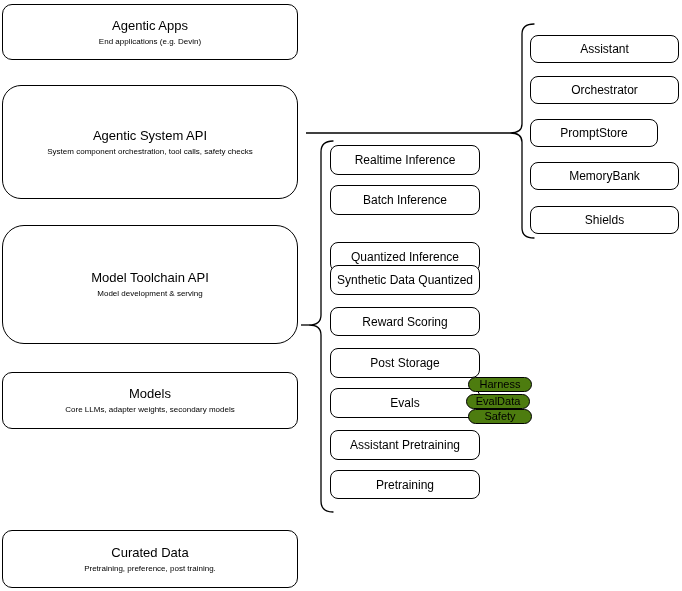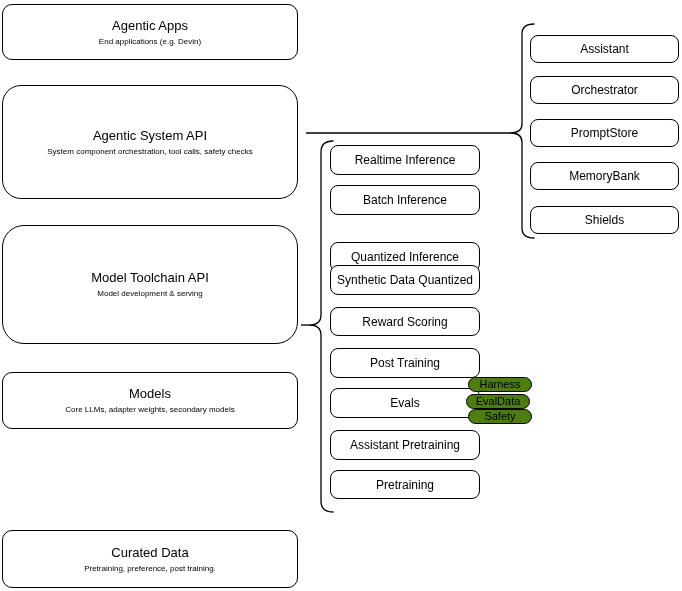--- a/index.html
+++ b/index.html
@@ -66,28 +66,28 @@
   <div class="node lnode" style="left:2px;top:530px;width:296px;height:58px;">
     <div class="ltitle">Curated Data</div>
     <div class="lsub">Pretraining, preference, post training.</div>
   </div>
 
   <div class="node mnode" style="left:330px;top:145px;width:150px;height:30px;">Realtime Inference</div>
   <div class="node mnode" style="left:330px;top:185px;width:150px;height:30px;">Batch Inference</div>
   <div class="node mnode" style="left:330px;top:242px;width:150px;height:30px;">Quantized Inference</div>
   <div class="node mnode" style="left:330px;top:265px;width:150px;height:30px;">Synthetic Data Quantized</div>
   <div class="node mnode" style="left:330px;top:307px;width:150px;height:29px;">Reward Scoring</div>
-  <div class="node mnode" style="left:330px;top:348px;width:150px;height:30px;">Post Training</div>
+  <div class="node mnode" style="left:330px;top:348px;width:150px;height:30px;">Post Storage</div>
   <div class="node mnode" style="left:330px;top:388px;width:150px;height:30px;">Evals</div>
   <div class="node mnode" style="left:330px;top:430px;width:150px;height:30px;">Assistant Pretraining</div>
   <div class="node mnode" style="left:330px;top:470px;width:150px;height:29px;">Pretraining</div>
 
   <div class="tag" style="left:468px;top:377px;width:64px;height:15px;">Harness</div>
   <div class="tag" style="left:466px;top:394px;width:64px;height:15px;">EvalData</div>
   <div class="tag" style="left:468px;top:409px;width:64px;height:15px;">Safety</div>
 
   <div class="node rnode" style="left:530px;top:35px;width:149px;height:28px;">Assistant</div>
   <div class="node rnode" style="left:530px;top:76px;width:149px;height:28px;">Orchestrator</div>
-  <div class="node rnode" style="left:530px;top:119px;width:149px;height:28px;">PromptStore</div>
+  <div class="node rnode" style="left:530px;top:119px;width:128px;height:28px;">PromptStore</div>
   <div class="node rnode" style="left:530px;top:162px;width:149px;height:28px;">MemoryBank</div>
   <div class="node rnode" style="left:530px;top:206px;width:149px;height:28px;">Shields</div>
 
 </div>
 
 </body></html>

